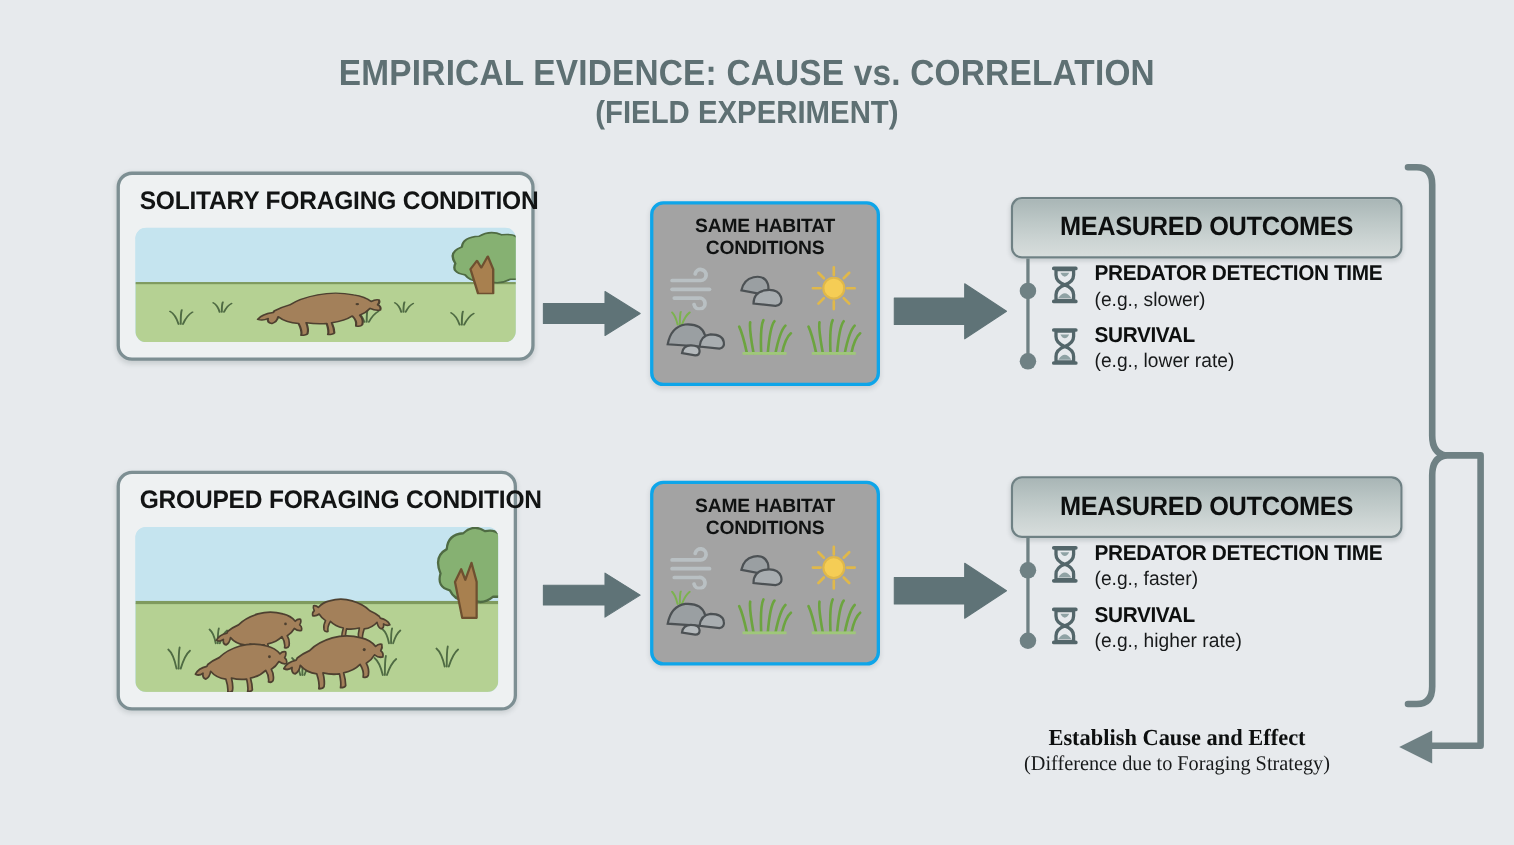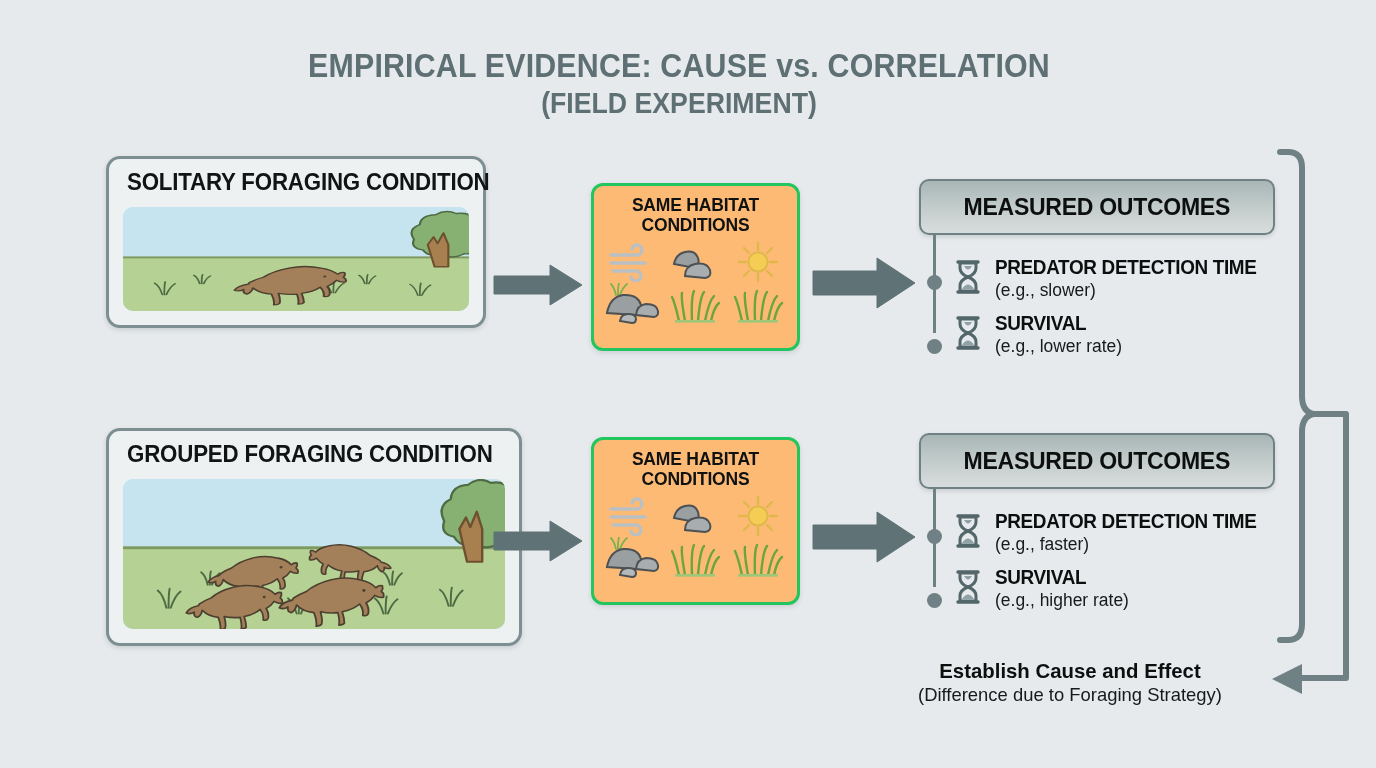--- a/index.html
+++ b/index.html
@@ -41,22 +41,22 @@
   }
   .scene{
     position:absolute;left:14px;right:14px;top:48px;bottom:14px;
     border-radius:10px;overflow:hidden;background:#c5e4ef;
   }
   .scene svg{display:block;width:100%;height:100%;}
 
   
   .habitat{
     position:absolute;
-    background:#fdba74;
-    border:3px solid #22c55e;
+    background:#a3a3a3;
+    border:3px solid #0ea5e9;
     border-radius:12px;
     box-sizing:border-box;
     box-shadow:0 2px 5px rgba(60,75,80,.16);
   }
   .habitat-title{
     text-align:center;font-size:17.5px;font-weight:bold;color:#101212;
     line-height:1.12;padding-top:10px;letter-spacing:-.2px;
   }
   .habitat-grid{
     display:grid;grid-template-columns:repeat(3,1fr);
@@ -79,21 +79,21 @@
     border-radius:10px;
     background:linear-gradient(180deg,#a9b6b6 0%,#bcc7c6 38%,#ccd4d3 72%,#d7dddc 100%);
     display:flex;align-items:center;justify-content:center;
     box-sizing:border-box;
     box-shadow:0 2px 4px rgba(60,75,80,.18);
   }
   .out-header-label{
     font-size:24px;font-weight:bold;color:#0d0f0f;letter-spacing:-.3px;
     transform:scaleX(.96);transform-origin:center;
   }
-  .out-list{position:relative;margin-top:0;padding-top:22px;}
+  .out-list{position:relative;margin-top:0;padding-top:4px;}
   .out-rail{
     position:absolute;left:14px;top:0;width:3px;height:98px;background:#6f8184;
   }
   .out-item{position:relative;display:flex;align-items:flex-start;height:56px;}
   .out-dot{
     position:absolute;left:8px;width:15px;height:15px;border-radius:50%;
     background:#6f8184;
   }
   .out-item:nth-child(2) .out-dot{top:18px;}
   .out-item:nth-child(3) .out-dot{top:26px;}
@@ -106,21 +106,21 @@
   }
   .out-sub{
     font-size:18px;color:#17191a;line-height:1.15;margin-top:1px;
     transform:scaleX(.97);transform-origin:left center;white-space:nowrap;
   }
 
   
   .brace{position:absolute;left:1258px;top:148px;}
   .brace svg{display:block;}
   .conclusion{
-    position:absolute;left:860px;top:658px;width:420px;text-align:center;
+    position:absolute;left:860px;top:658px;width:420px;text-align:center;font-family:Liberation Serif, serif;
   }
   .concl-main{
     font-size:21px;font-weight:bold;color:#0d0f0f;line-height:1.2;
     transform:scaleX(.97);transform-origin:center;
   }
   .concl-sub{
     font-size:19px;color:#17191a;line-height:1.2;margin-top:1px;
     transform:scaleX(.97);transform-origin:center;
   }
 </style>
@@ -274,21 +274,21 @@
           </svg>
         </span>
         <span class="out-text">
           <span class="out-label" style="display:block">SURVIVAL</span>
           <span class="out-sub" style="display:block">(e.g., lower rate)</span>
         </span>
       </div>
     </div>
   </div>
 
-  <div class="cond-panel" style="left:106px;top:428px;width:416px;height:218px;">
+  <div class="cond-panel" style="left:106px;top:428px;width:364px;height:218px;">
     <div class="cond-title">GROUPED FORAGING CONDITION</div>
     <div class="scene">
       <svg viewBox="0 0 352 156" preserveAspectRatio="none">
         <rect x="0" y="0" width="352" height="156" fill="#c5e4ef"></rect>
         <rect x="0" y="72" width="352" height="84" fill="#b5d193"></rect>
         <rect x="0" y="70" width="352" height="3" fill="#7f9a5e"></rect>
         <g>
           <path d="M296 44 q-7-16 6-23 q1-14 16-15 q10-9 21-2 q15-3 18 11 q14 5 10 19 q8 11 -3 20 q-2 13 -17 12 q-11 9 -22 2 q-14 4 -20-8 q-13-3 -9-16 z" fill="#86b172" stroke="#4f6b43" stroke-width="2.2" stroke-linejoin="round"></path>
           <path d="M310 52 l6 -12 l4 10 l6 -16 l5 18 l0 34 l-14 0 z" fill="#a8804f" stroke="#6e5030" stroke-width="2.2" stroke-linejoin="round"></path>
         </g>

